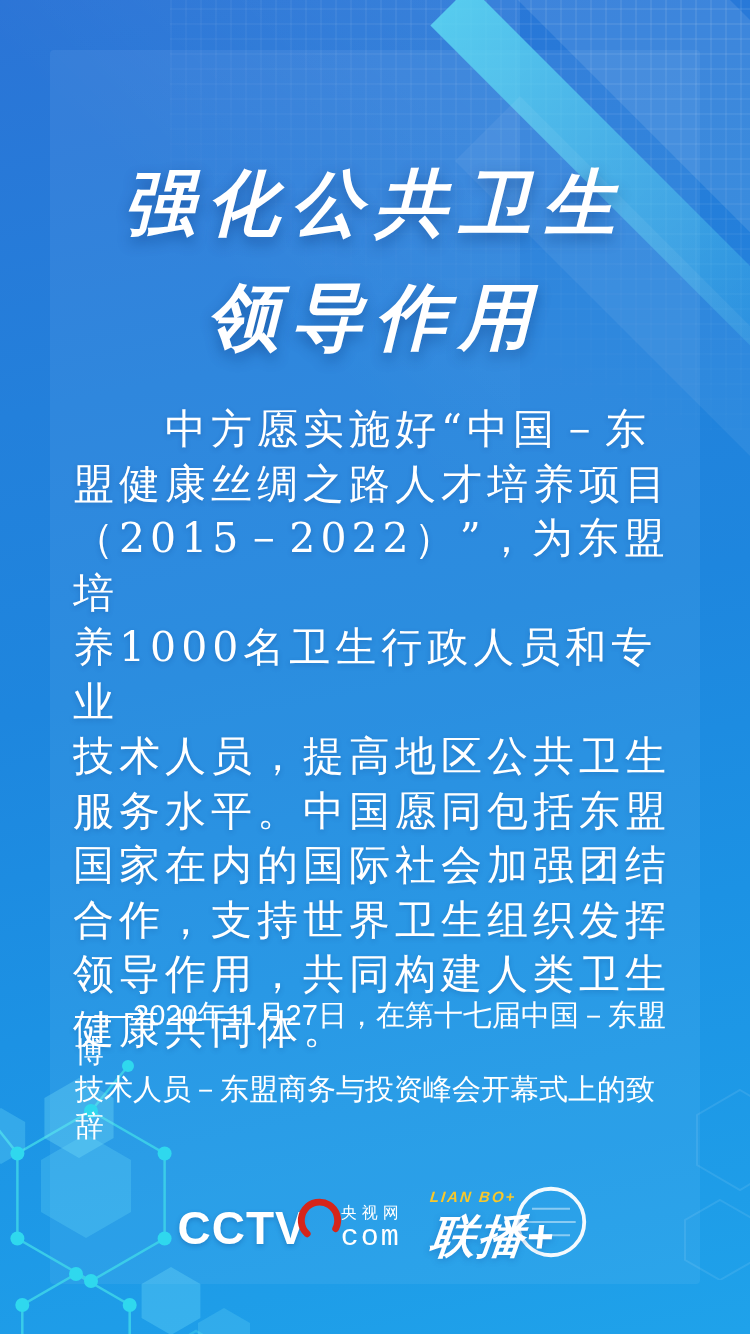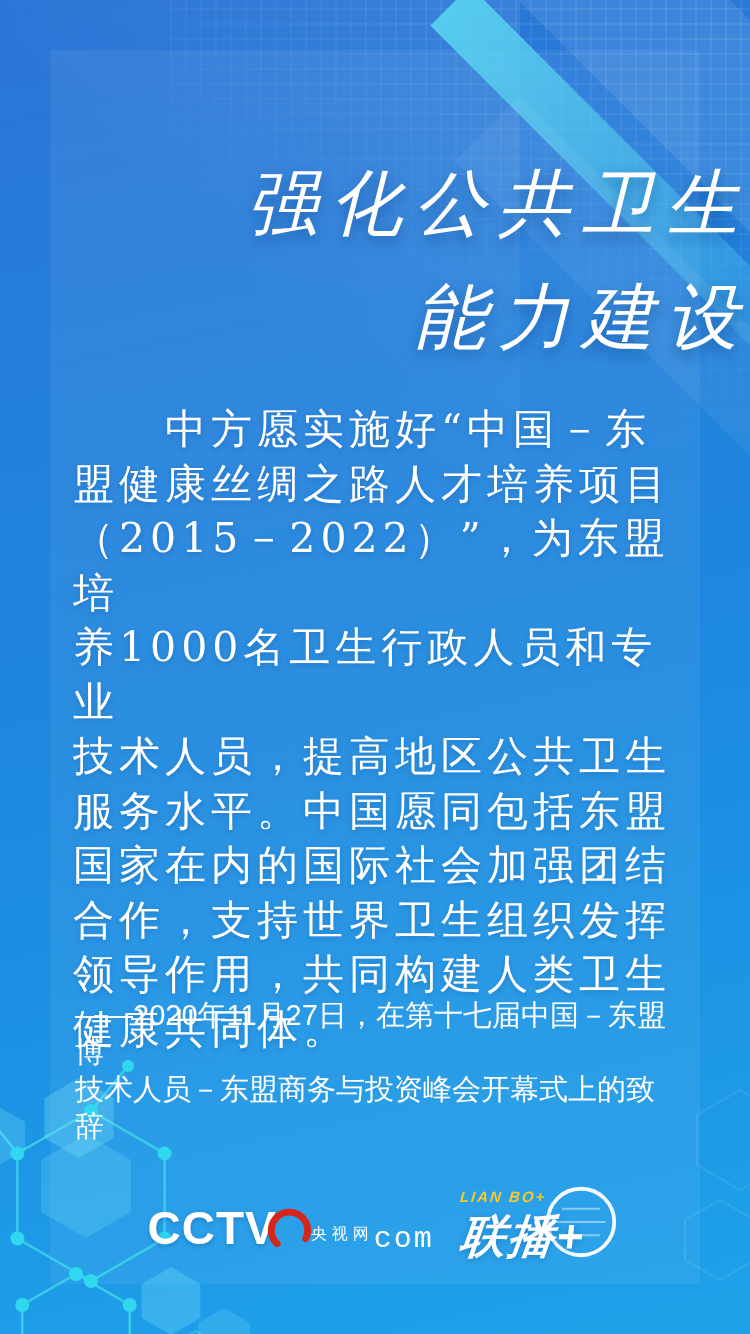--- a/index.html
+++ b/index.html
@@ -29,39 +29,39 @@
   
   .stripe{position:absolute;transform:rotate(45deg);transform-origin:0 0;}
   .stripe-a{top:-14px;left:470px;width:470px;height:56px;
     background:linear-gradient(90deg,rgba(92,216,242,0.85),rgba(92,216,242,0.15));}
   .stripe-b{top:-130px;left:600px;width:620px;height:150px;background:rgba(255,255,255,0.10);}
   .stripe-c{top:96px;left:520px;width:520px;height:92px;background:rgba(255,255,255,0.06);}
   
   .hex-left{position:absolute;left:-14px;top:1036px;}
   .hex-right{position:absolute;right:-30px;top:1080px;opacity:.35;}
   
-  .title{position:absolute;top:146px;left:0;width:100%;text-align:right;color:var(--text_white);
-    font-family:"DejaVu Serif","Liberation Serif",serif;font-style:italic;font-weight:400;}
+  .title{position:absolute;top:146px;left:0;width:100%;text-align:center;color:var(--text_white);
+    font-family:"DejaVu Serif","Liberation Serif",serif;font-style:italic;font-weight:700;}
   .title-line{font-size:72px;line-height:114px;letter-spacing:12px;
     text-shadow:0 6px 14px rgba(6,52,120,.45);}
   .quote{position:absolute;top:402px;left:73px;width:610px;color:var(--text_white);
     font-family:"DejaVu Serif","Liberation Serif",serif;
     font-size:41px;line-height:54.5px;letter-spacing:5px;white-space:pre-line;
     text-shadow:0 2px 5px rgba(10,60,130,.25);}
   .attribution{position:absolute;top:997px;left:75px;width:604px;color:var(--text_white);
     font-size:29px;line-height:37px;white-space:pre-line;
     font-family:"Liberation Sans","DejaVu Sans",sans-serif;}
   
   .footer{position:absolute;top:1182px;left:0;width:100%;height:92px;
     display:flex;justify-content:center;align-items:center;gap:26px;}
-  .cctv{display:flex;align-items:flex-end;color:var(--text_white);}
+  .cctv{display:flex;align-items:center;color:var(--text_white);}
   .cctv-letters{font:700 46px "Liberation Sans",sans-serif;letter-spacing:1px;
     text-shadow:0 2px 5px rgba(10,60,130,.3);}
   .cctv-swoosh{margin-left:-12px;margin-top:-18px;}
-  .cctv-col{display:flex;flex-direction:row;margin-left:-6px;}
+  .cctv-col{display:flex;flex-direction:column;margin-left:-6px;}
   .cctv-site{font-size:16px;letter-spacing:5px;line-height:1.2;}
   .cctv-domain{font-size:30px;letter-spacing:2px;line-height:1.05;font-family:Liberation Mono, monospace;}
   .lianbo{position:relative;padding:4px 18px 4px 0;}
   .lianbo-globe{position:absolute;right:-16px;top:0px;}
   .lianbo-latin{position:relative;color:var(--brand_yellow);
     font:italic 700 15px "Liberation Sans",sans-serif;letter-spacing:2px;transform:skewX(-6deg);}
   .lianbo-name{position:relative;color:var(--text_white);
     font:italic 700 46px "Liberation Sans",sans-serif;letter-spacing:2px;margin-top:1px;
     transform:skewX(-6deg);text-shadow:0 2px 6px rgba(20,80,160,.35);}
 </style>
@@ -111,21 +111,21 @@
 
   <svg class="hex-right" width="120" height="200" viewBox="0 0 120 200">
     <g fill="none" stroke="#ffffff" stroke-width="2" opacity="0.25">
       <polygon points="80,10 123,35 123,85 80,110 37,85 37,35"></polygon>
       <polygon points="60,120 95,140 95,180 60,200 25,180 25,140"></polygon>
     </g>
   </svg>
 
   <div class="title">
     <div class="title-line">强化公共卫生</div>
-    <div class="title-line">能力建设</div>
+    <div class="title-line">领导作用</div>
   </div>
 
   <div class="quote">　　中方愿实施好“中国－东
 盟健康丝绸之路人才培养项目
 （2015－2022）”，为东盟培
 养1000名卫生行政人员和专业
 技术人员，提高地区公共卫生
 服务水平。中国愿同包括东盟
 国家在内的国际社会加强团结
 合作，支持世界卫生组织发挥

